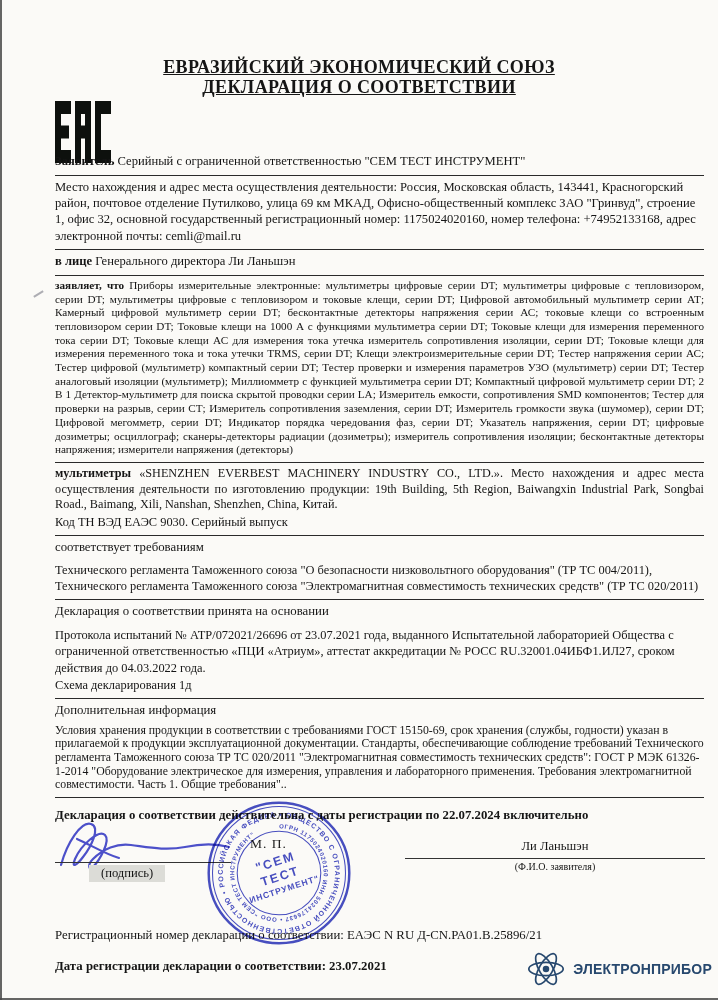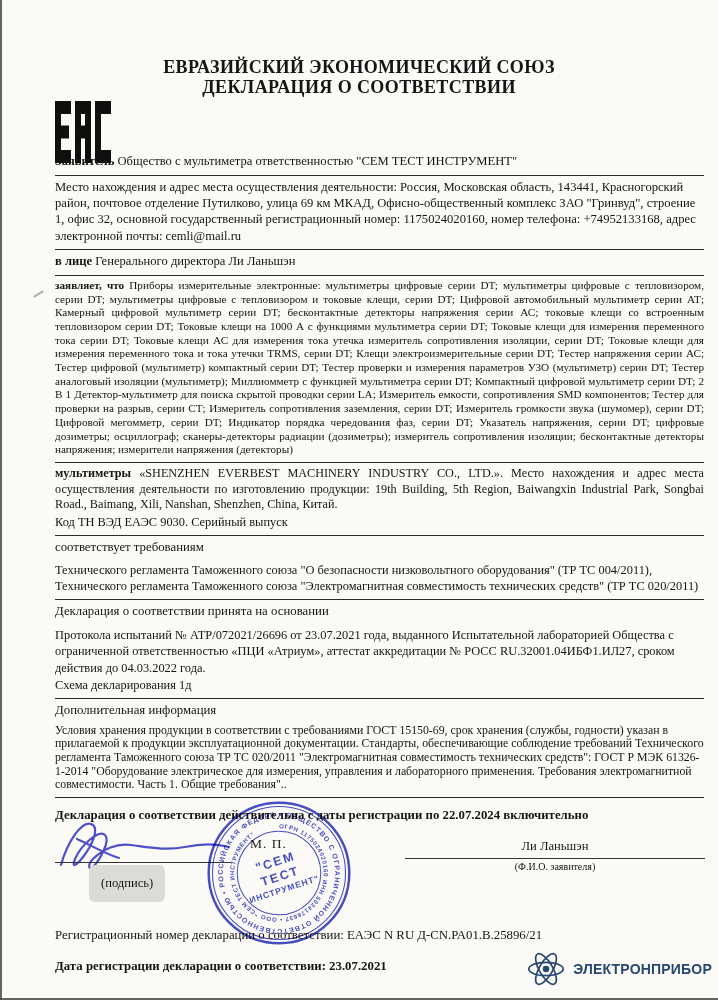--- a/index.html
+++ b/index.html
@@ -7,41 +7,41 @@
   .page{
     position:relative;
     width:718px;height:1000px;
     margin:0 auto;
     background:#fbfaf7;
     font-family:"Liberation Serif","DejaVu Serif",serif;
     color:#151515;
     overflow:hidden;
   }
   .content{position:relative;padding:0 14px 0 55px;}
-  .doc-header{text-align:center;padding-top:57px;font-weight:bold;font-size:18px;line-height:20px;letter-spacing:.4px;}
+  .doc-header{text-align:center;padding-top:57px;font-weight:bold;font-size:18px;line-height:20px;letter-spacing:.4px;text-decoration:underline;}
   .eac{position:absolute;left:55px;top:101px;}
   .applicant{margin:56px 0 0 0;font-size:12.6px;line-height:17px;}
   .lead{font-weight:bold;}
   p{margin:0;}
   .rule{border:none;border-top:1.6px solid #2a2a2a;margin:5px 0 3px 0;}
   .address{font-size:12.6px;line-height:16.2px;}
   .inperson{font-size:12.6px;line-height:17px;}
   .declares{font-size:11.2px;line-height:13.7px;text-align:justify;}
   .manufacturer{font-size:12.2px;line-height:15.6px;text-align:justify;}
   .tnved{font-size:12.4px;line-height:16px;margin-top:1px;}
   .sec-head{font-weight:normal;font-size:12.8px;line-height:17px;margin-top:2px;}
   .regulations{font-size:12.4px;line-height:16.2px;margin-top:6px;}
   .basis-text{font-size:12.4px;line-height:16.2px;margin-top:7px;}
   .scheme{font-size:12.4px;line-height:16px;margin-top:1px;}
   .additional-text{font-size:11.8px;line-height:13.6px;margin-top:5px;}
   .validity{font-weight:bold;font-size:12.8px;line-height:16px;margin-top:9px;}
   .sig-area{position:relative;height:88px;}
   .sig-svg{position:absolute;left:-8px;top:-10px;}
   .sig-line{position:absolute;left:0;top:39px;width:176px;border-top:1.4px solid #333;}
-  .sig-caption{position:absolute;left:34px;top:42px;font-size:12.6px;background:#dcdcd7;padding:11px 12px;border-radius:6px;}
+  .sig-caption{position:absolute;left:34px;top:42px;font-size:12.6px;background:#dcdcd7;padding:1px 12px;}
   .fio-name{position:absolute;left:350px;top:16px;width:300px;text-align:center;font-size:12.6px;}
   .fio-line{position:absolute;left:350px;top:35px;width:300px;border-top:1.4px solid #333;}
   .fio-caption{position:absolute;left:350px;top:38px;width:300px;text-align:center;font-size:10px;}
   .mp{position:absolute;left:250px;top:836px;font-size:13.5px;color:#1c1c1c;letter-spacing:1px;}
   .stamp{position:absolute;left:203px;top:797px;opacity:.88;mix-blend-mode:multiply;}
   .regnum{font-weight:normal;font-size:12.8px;line-height:16px;margin-top:16px;}
   .regdate{font-weight:bold;font-size:12.8px;line-height:16px;margin-top:15px;}
   .footer-logo{position:absolute;right:6px;bottom:10px;display:flex;align-items:center;gap:6px;}
   .footer-logo-text{font-family:"Liberation Sans","DejaVu Sans",sans-serif;font-size:14px;font-weight:600;color:#27486e;letter-spacing:.2px;}
   .edge-left{position:absolute;left:0;top:0;width:2px;height:100%;background:#4a4a4a;opacity:.85;}
@@ -69,21 +69,21 @@
       <rect x="20" y="0" width="16" height="13"></rect>
       <rect x="20" y="24.5" width="16" height="13"></rect>
       <rect x="40" y="0" width="6" height="62"></rect>
       <rect x="40" y="0" width="16" height="13"></rect>
       <rect x="40" y="49" width="16" height="13"></rect>
     </g>
   </svg>
 
   <div class="content">
 
-    <p class="applicant"><b class="lead">Заявитель</b> <span>Общество с мультиметра ответственностью "СЕМ ТЕСТ ИНСТРУМЕНТ"</span></p>
+    <p class="applicant"><b class="lead">Заявитель</b> <span>Серийный с ограниченной ответственностью "СЕМ ТЕСТ ИНСТРУМЕНТ"</span></p>
     <div class="rule"></div>
 
     <p class="address">Место нахождения и адрес места осуществления деятельности: Россия, Московская область, 143441, Красногорский район, почтовое отделение Путилково, улица 69 км МКАД, Офисно-общественный комплекс ЗАО "Гринвуд", строение 1, офис 32, основной государственный регистрационный номер: 1175024020160, номер телефона: +74952133168, адрес электронной почты: cemli@mail.ru</p>
     <div class="rule"></div>
 
     <p class="inperson"><b class="lead">в лице</b> <span>Генерального директора Ли Ланьшэн</span></p>
     <div class="rule"></div>
 
     <p class="declares"><b class="lead">заявляет, что</b> <span>Приборы измерительные электронные: мультиметры цифровые серии DT; мультиметры цифровые с тепловизором, серии DT; мультиметры цифровые с тепловизором и токовые клещи, серии DT; Цифровой автомобильный мультиметр серии АТ; Камерный цифровой мультиметр серии DT; бесконтактные детекторы напряжения серии АС; токовые клещи со встроенным тепловизором серии DT; Токовые клещи на 1000 А с функциями мультиметра серии DT; Токовые клещи для измерения переменного тока серии DT; Токовые клещи АС для измерения тока утечка измеритель сопротивления изоляции, серии DT; Токовые клещи для измерения переменного тока и тока утечки TRMS, серии DT; Клещи электроизмерительные серии DT; Тестер напряжения серии АС; Тестер цифровой (мультиметр) компактный серии DT; Тестер проверки и измерения параметров УЗО (мультиметр) серии DT; Тестер аналоговый изоляции (мультиметр); Миллиомметр с функцией мультиметра серии DT; Компактный цифровой мультиметр серии DT; 2 В 1 Детектор-мультиметр для поиска скрытой проводки серии LA; Измеритель емкости, сопротивления SMD компонентов; Тестер для проверки на разрыв, серии СТ; Измеритель сопротивления заземления, серии DT; Измеритель громкости звука (шумомер), серии DT; Цифровой мегомметр, серии DT; Индикатор порядка чередования фаз, серии DT; Указатель напряжения, серии DT; цифровые дозиметры; осциллограф; сканеры-детекторы радиации (дозиметры); измеритель сопротивления изоляции; бесконтактные детекторы напряжения;  измерители напряжения (детекторы)</span></p>
     <div class="rule"></div>

